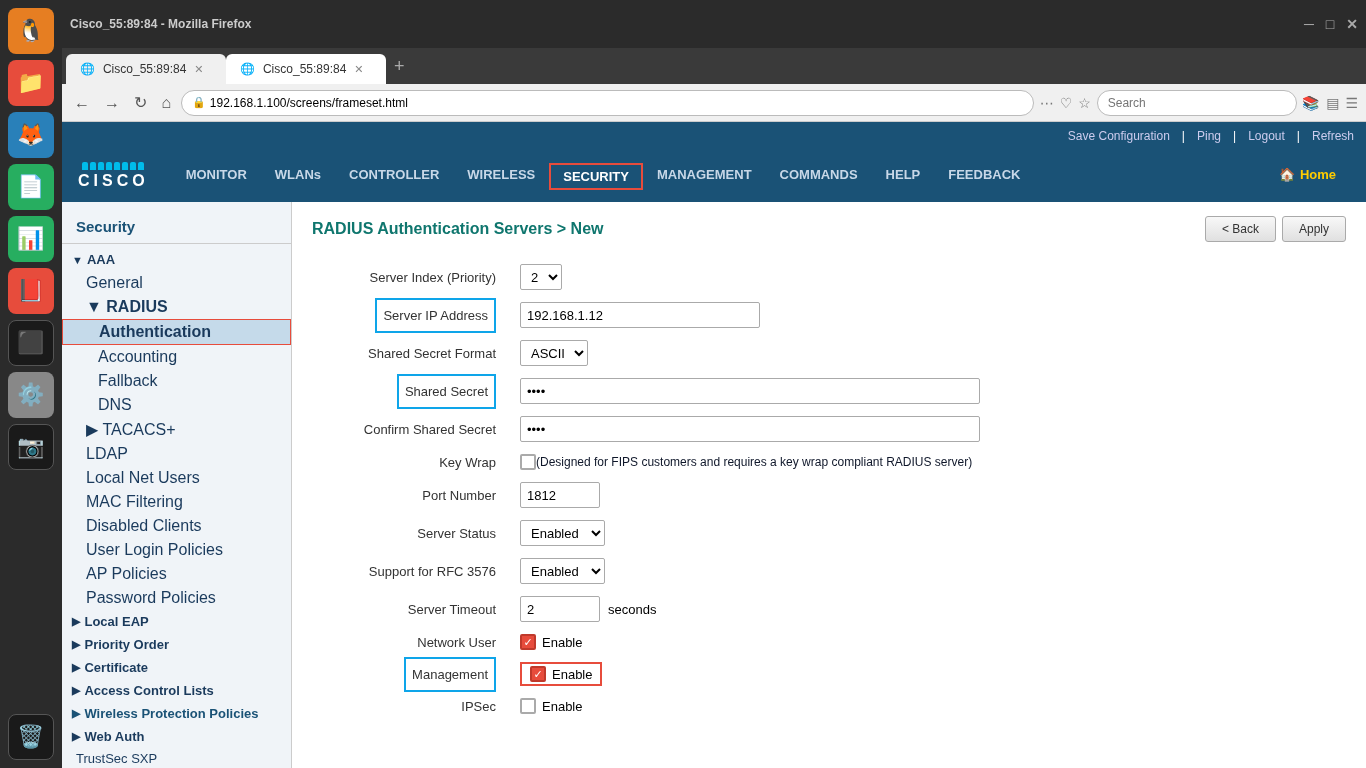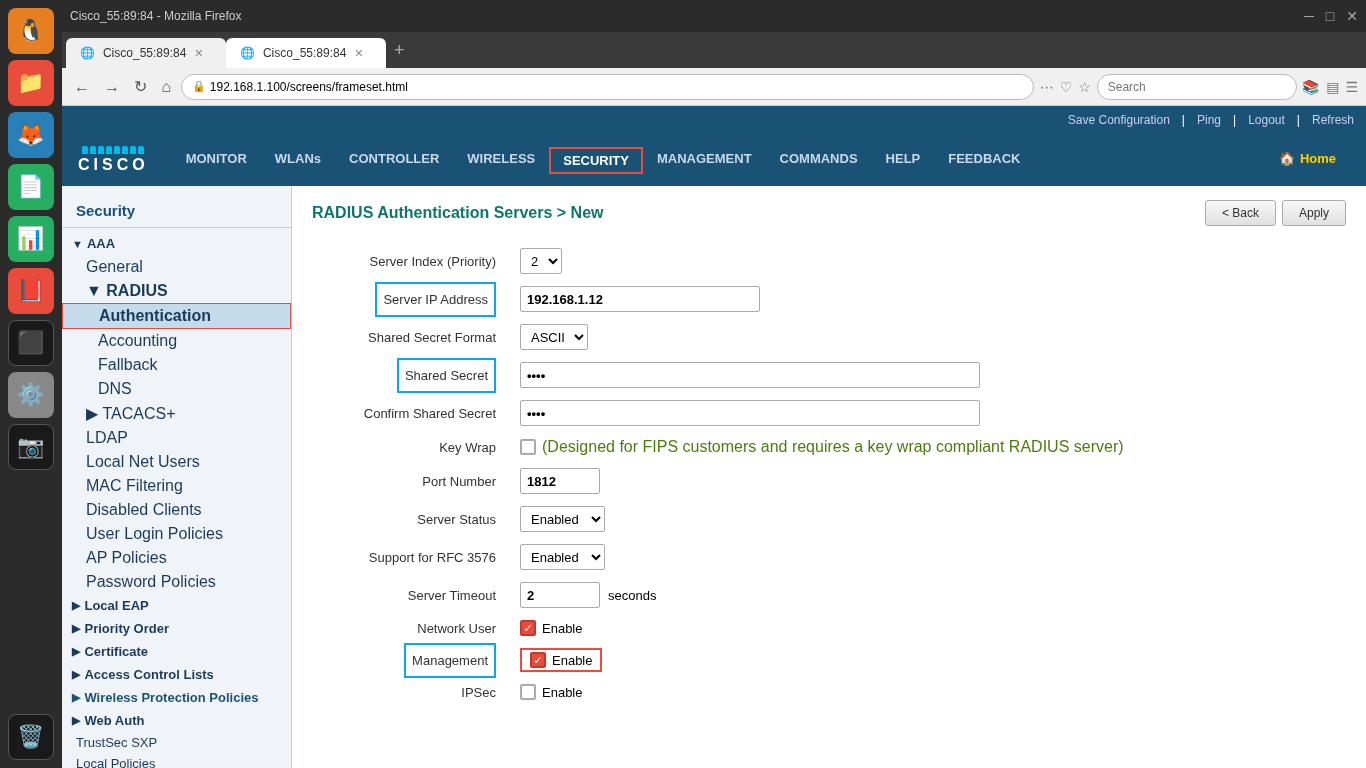--- a/index.html
+++ b/index.html
@@ -2,25 +2,26 @@
 <html><head>
   <meta charset="utf-8">
   <style>
     * { box-sizing: border-box; margin: 0; padding: 0; }
     body { font-family: Arial, sans-serif; font-size: 13px; background: #fff; overflow: hidden; }
 
     
     .browser-titlebar {
       background: #2b2b2b;
       color: #ccc;
-      height: 32px;
+      height: 48px;
       display: flex;
       align-items: center;
       padding: 0 8px;
       font-size: 12px;
+      font-weight: bold;
     }
     .browser-titlebar-title { flex: 1; }
     .browser-titlebar-controls { display: flex; gap: 12px; color: #aaa; font-size: 14px; }
 
     .browser-tabbar {
       background: #3a3a3a;
       height: 36px;
       display: flex;
       align-items: flex-end;
       padding: 0 4px;
@@ -263,21 +264,20 @@
     .form-label-highlighted {
       border: 2px solid #0ea5e9;
       padding: 8px 6px;
     }
     .form-input {
       height: 26px;
       border: 1px solid #aaa;
       border-radius: 2px;
       padding: 0 6px;
       font-size: 13px;
-      font-weight: bold;
     }
     .form-input-wide {
       width: 460px;
     }
     .form-input-medium {
       width: 240px;
     }
     .form-input-small {
       width: 80px;
     }
@@ -319,23 +319,22 @@
       flex-shrink: 0;
     }
     .management-enable-cell {
       border: 2px solid #e74c3c;
       display: inline-flex;
       align-items: center;
       gap: 6px;
       padding: 2px 8px;
     }
     .key-wrap-note {
-      font-size: 16px;
-      color: #4d7c0f;
-      margin-left: 6px;
+      font-size: 12px;
+      color: #0f172a;
     }
 
     
     .taskbar {
       position: fixed;
       left: 0;
       top: 0;
       width: 62px;
       height: 768px;
       background: #2b2b2b;

